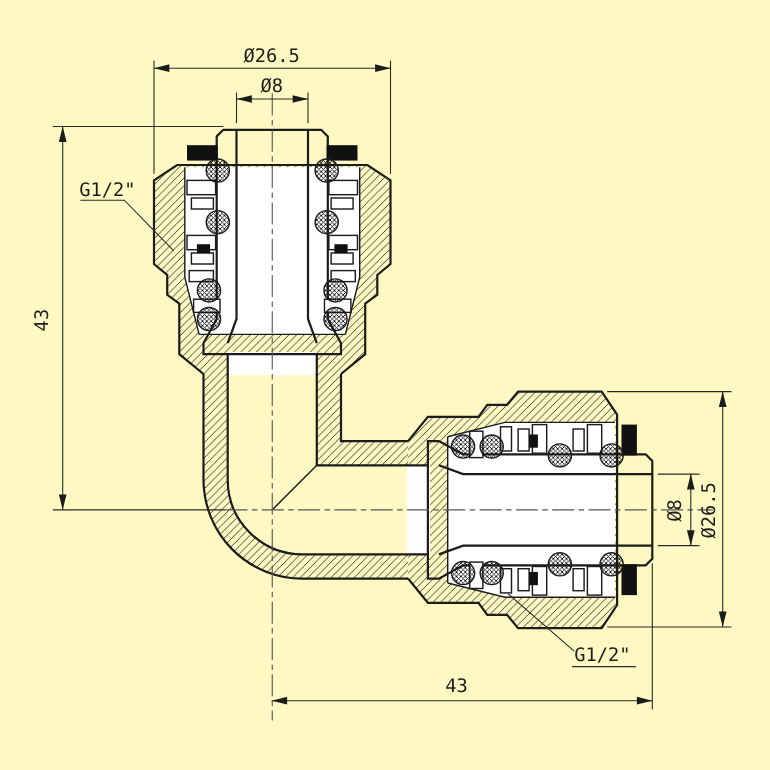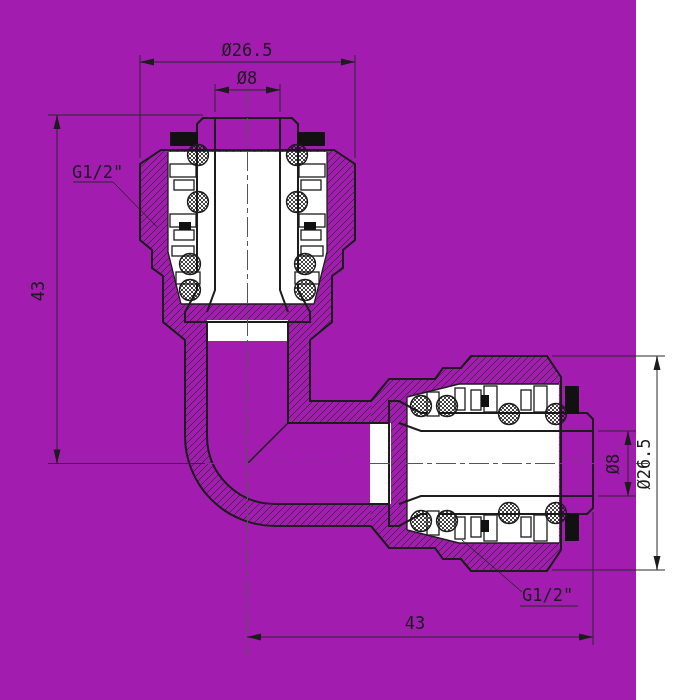--- a/index.html
+++ b/index.html
@@ -1,16 +1,16 @@
 <!DOCTYPE html>
 <html><head>
 <meta charset="utf-8">
 <style>
   html,body{margin:0;padding:0;background:#fff;}
-  .stage{width:636px;height:700px;background:#a21caf;position:relative;font-family:"DejaVu Sans Mono",monospace;}
+  .stage{width:700px;height:700px;background:#fef9c3;position:relative;font-family:"DejaVu Sans Mono",monospace;}
   svg{display:block}
   .heavy{stroke:#1c1c1c;stroke-width:2;fill:none;stroke-linejoin:miter;stroke-linecap:butt}
   .med{stroke:#1c1c1c;stroke-width:1.3;stroke-linejoin:miter}
   .thin{stroke:#2a2a2a;stroke-width:1;fill:none}
   .cline{stroke:#555;stroke-width:1;fill:none;stroke-dasharray:20 4 5 4}
   .dimtext{font-family:"DejaVu Sans Mono",monospace;font-size:17px;fill:#1c1c1c}
   .arrow{fill:#1c1c1c;stroke:none}
 </style>
 </head>
 <body>

